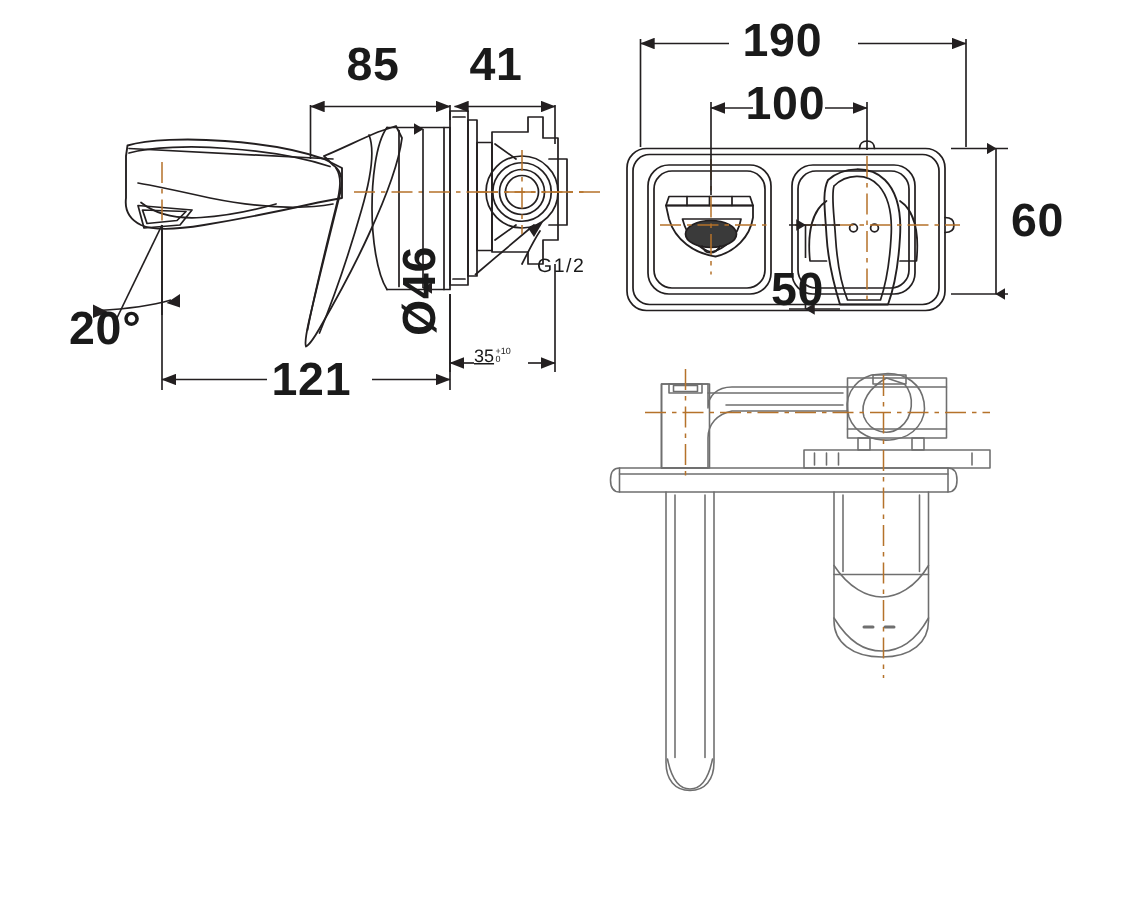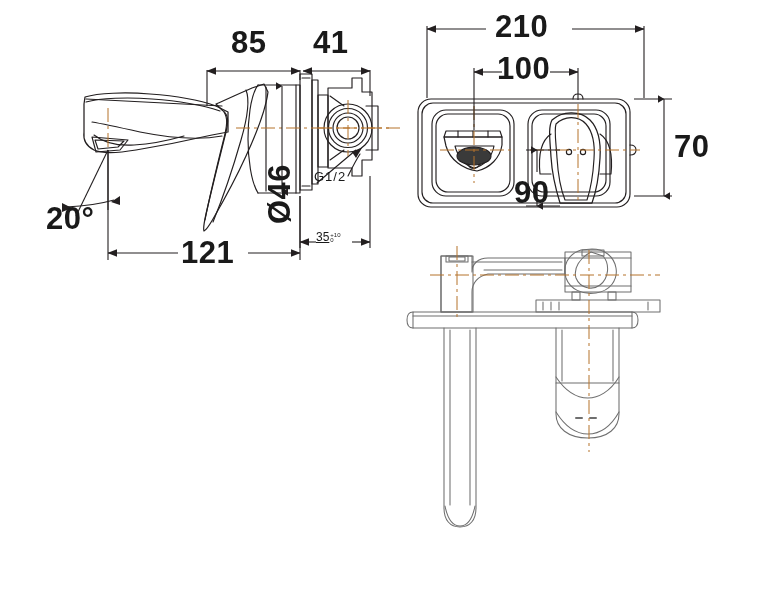--- a/index.html
+++ b/index.html
@@ -8,21 +8,21 @@
   #stage{position:absolute;left:0;top:0;width:606px;height:613px;}
   svg.layer{position:absolute;left:0;top:0;width:761px;height:613px;overflow:visible;}
   .dimtxt{position:absolute;font-family:"Liberation Sans",sans-serif;
           font-weight:bold;color:#1a1a1a;white-space:nowrap;line-height:1;}
   .d-big{font-size:31px;letter-spacing:0.5px;}
   .d-small{font-size:12px;font-family:"Liberation Sans",sans-serif;font-weight:normal;text-decoration:underline;}
   .rot90{transform:rotate(-90deg);transform-origin:left top;}
   .tol{display:inline-block;vertical-align:middle;font-size:6px;line-height:5px;
        font-weight:normal;margin-left:1px;text-align:left;}
   .tol span{display:block;}
-  .gtxt{font-size:13px;font-weight:normal;letter-spacing:1px;font-family:"Liberation Sans",sans-serif;}
+  .gtxt{font-size:13px;font-weight:normal;letter-spacing:1px;font-family:"Liberation Sans",sans-serif;padding-left:44px;}
 </style>
 </head>
 <body>
 
 <div id="stage">
 
   <svg class="layer" viewBox="0 0 761 613">
     <defs>
       <marker id="ar" markerWidth="9" markerHeight="7" refX="8.6" refY="3.5" orient="auto">
         <path d="M0,0 L9,3.5 L0,7 Z" fill="#231f20"></path>
@@ -314,21 +314,21 @@
   <div class="dimtxt d-big rot90" style="left:264px;top:224px;">Ø46</div>
 
   <div class="dimtxt d-big" style="left:34px;top:203px;margin-left:12px;">20°</div>
 
   <div class="dimtxt gtxt" style="left:314px;top:170px;">G1/2</div>
 
   <div class="dimtxt d-small" style="left:316px;top:231px;">
     <span>35</span><span class="tol"><span>+10</span><span>0</span></span>
   </div>
 
-  <div class="dimtxt d-big" style="left:495px;top:11px;">210</div>
+  <div class="dimtxt d-big" style="left:495px;top:11px;">190</div>
 
   <div class="dimtxt d-big" style="left:497px;top:53px;">100</div>
 
-  <div class="dimtxt d-big" style="left:674px;top:131px;">70</div>
-
-  <div class="dimtxt d-big" style="left:514px;top:177px;">90</div>
+  <div class="dimtxt d-big" style="left:674px;top:131px;">60</div>
+
+  <div class="dimtxt d-big" style="left:514px;top:177px;">50</div>
 
 </div>
 
 </body></html>

